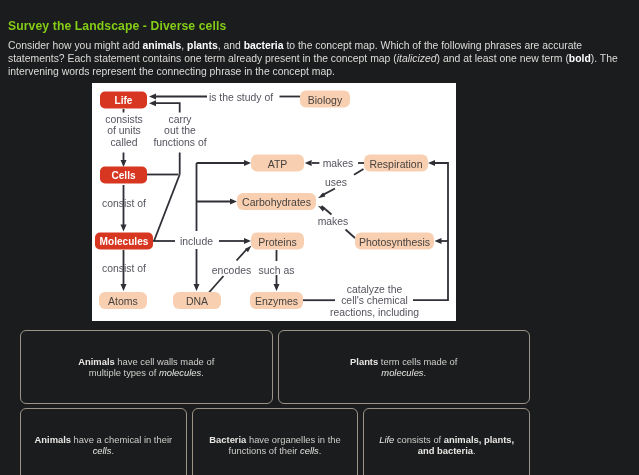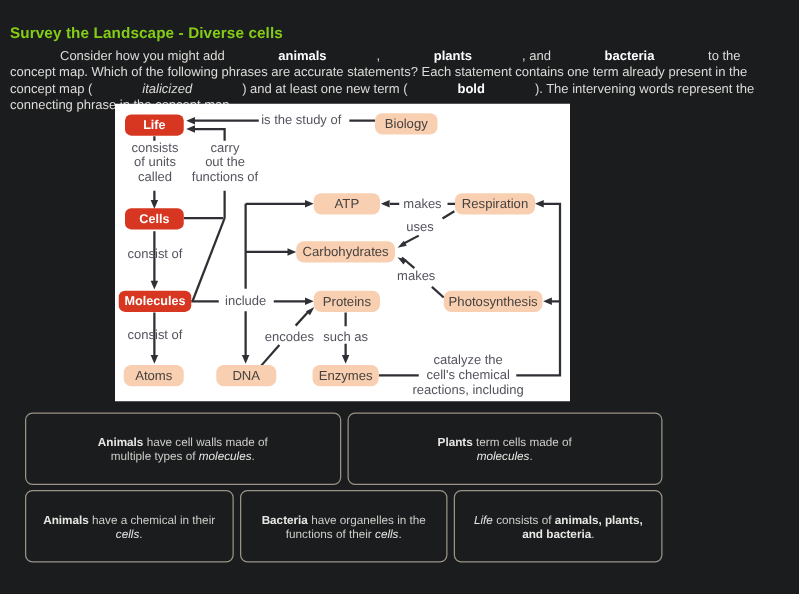--- a/index.html
+++ b/index.html
@@ -7,29 +7,29 @@
        font-family:"Liberation Sans",sans-serif;overflow:hidden;
        -webkit-font-smoothing:antialiased;}
   #page{position:relative;width:639px;height:475px;}
 
   .page-title{position:absolute;left:8px;top:19px;font-size:12.2px;font-weight:bold;
        color:#84cc16;letter-spacing:0.1px;white-space:nowrap;}
 
   .instructions{position:absolute;left:8px;top:39px;width:620px;font-size:10.4px;
        color:#dedcd9;line-height:13px;}
   .instructions b{font-weight:bold;color:#ffffff;}
-  .instructions span,.instructions b,.instructions i{white-space:pre-wrap;margin-left:40px;}
+  .instructions span,.instructions b,.instructions i{white-space:pre-wrap;}
   .instructions i{font-style:italic;}
 
   .map{position:absolute;left:92px;top:83px;width:364px;height:238px;background:#ffffff;}
   .map svg{display:block;}
 
   .cards{position:absolute;left:20px;top:330px;width:510px;}
   .card-row{display:flex;gap:5px;margin-bottom:4px;}
-  .card{flex:1 1 0;border:1px solid #9b9387;border-radius:6px;height:58px;
+  .card{flex:1 1 0;border:1px solid #9b9387;border-radius:6px;height:74px;
         display:flex;align-items:center;justify-content:center;text-align:center;
         padding:0 6px;box-sizing:border-box;font-size:9.4px;color:#cfcdc9;line-height:11.3px;}
   .card .txt{display:block;width:100%;max-width:150px;margin:0 auto;}
   .card b{font-weight:bold;color:#e9e7e4;}
   .card .it{font-style:italic;color:#e9e7e4;}
   .card span,.card b,.card i{white-space:pre-wrap;}
 
   .reset{position:absolute;left:500px;top:456px;font-size:10.4px;font-weight:bold;color:#ecebe8;margin-top:48px;}
 
   .edges path{fill:none;stroke:#2f2f36;stroke-width:1.8;}

